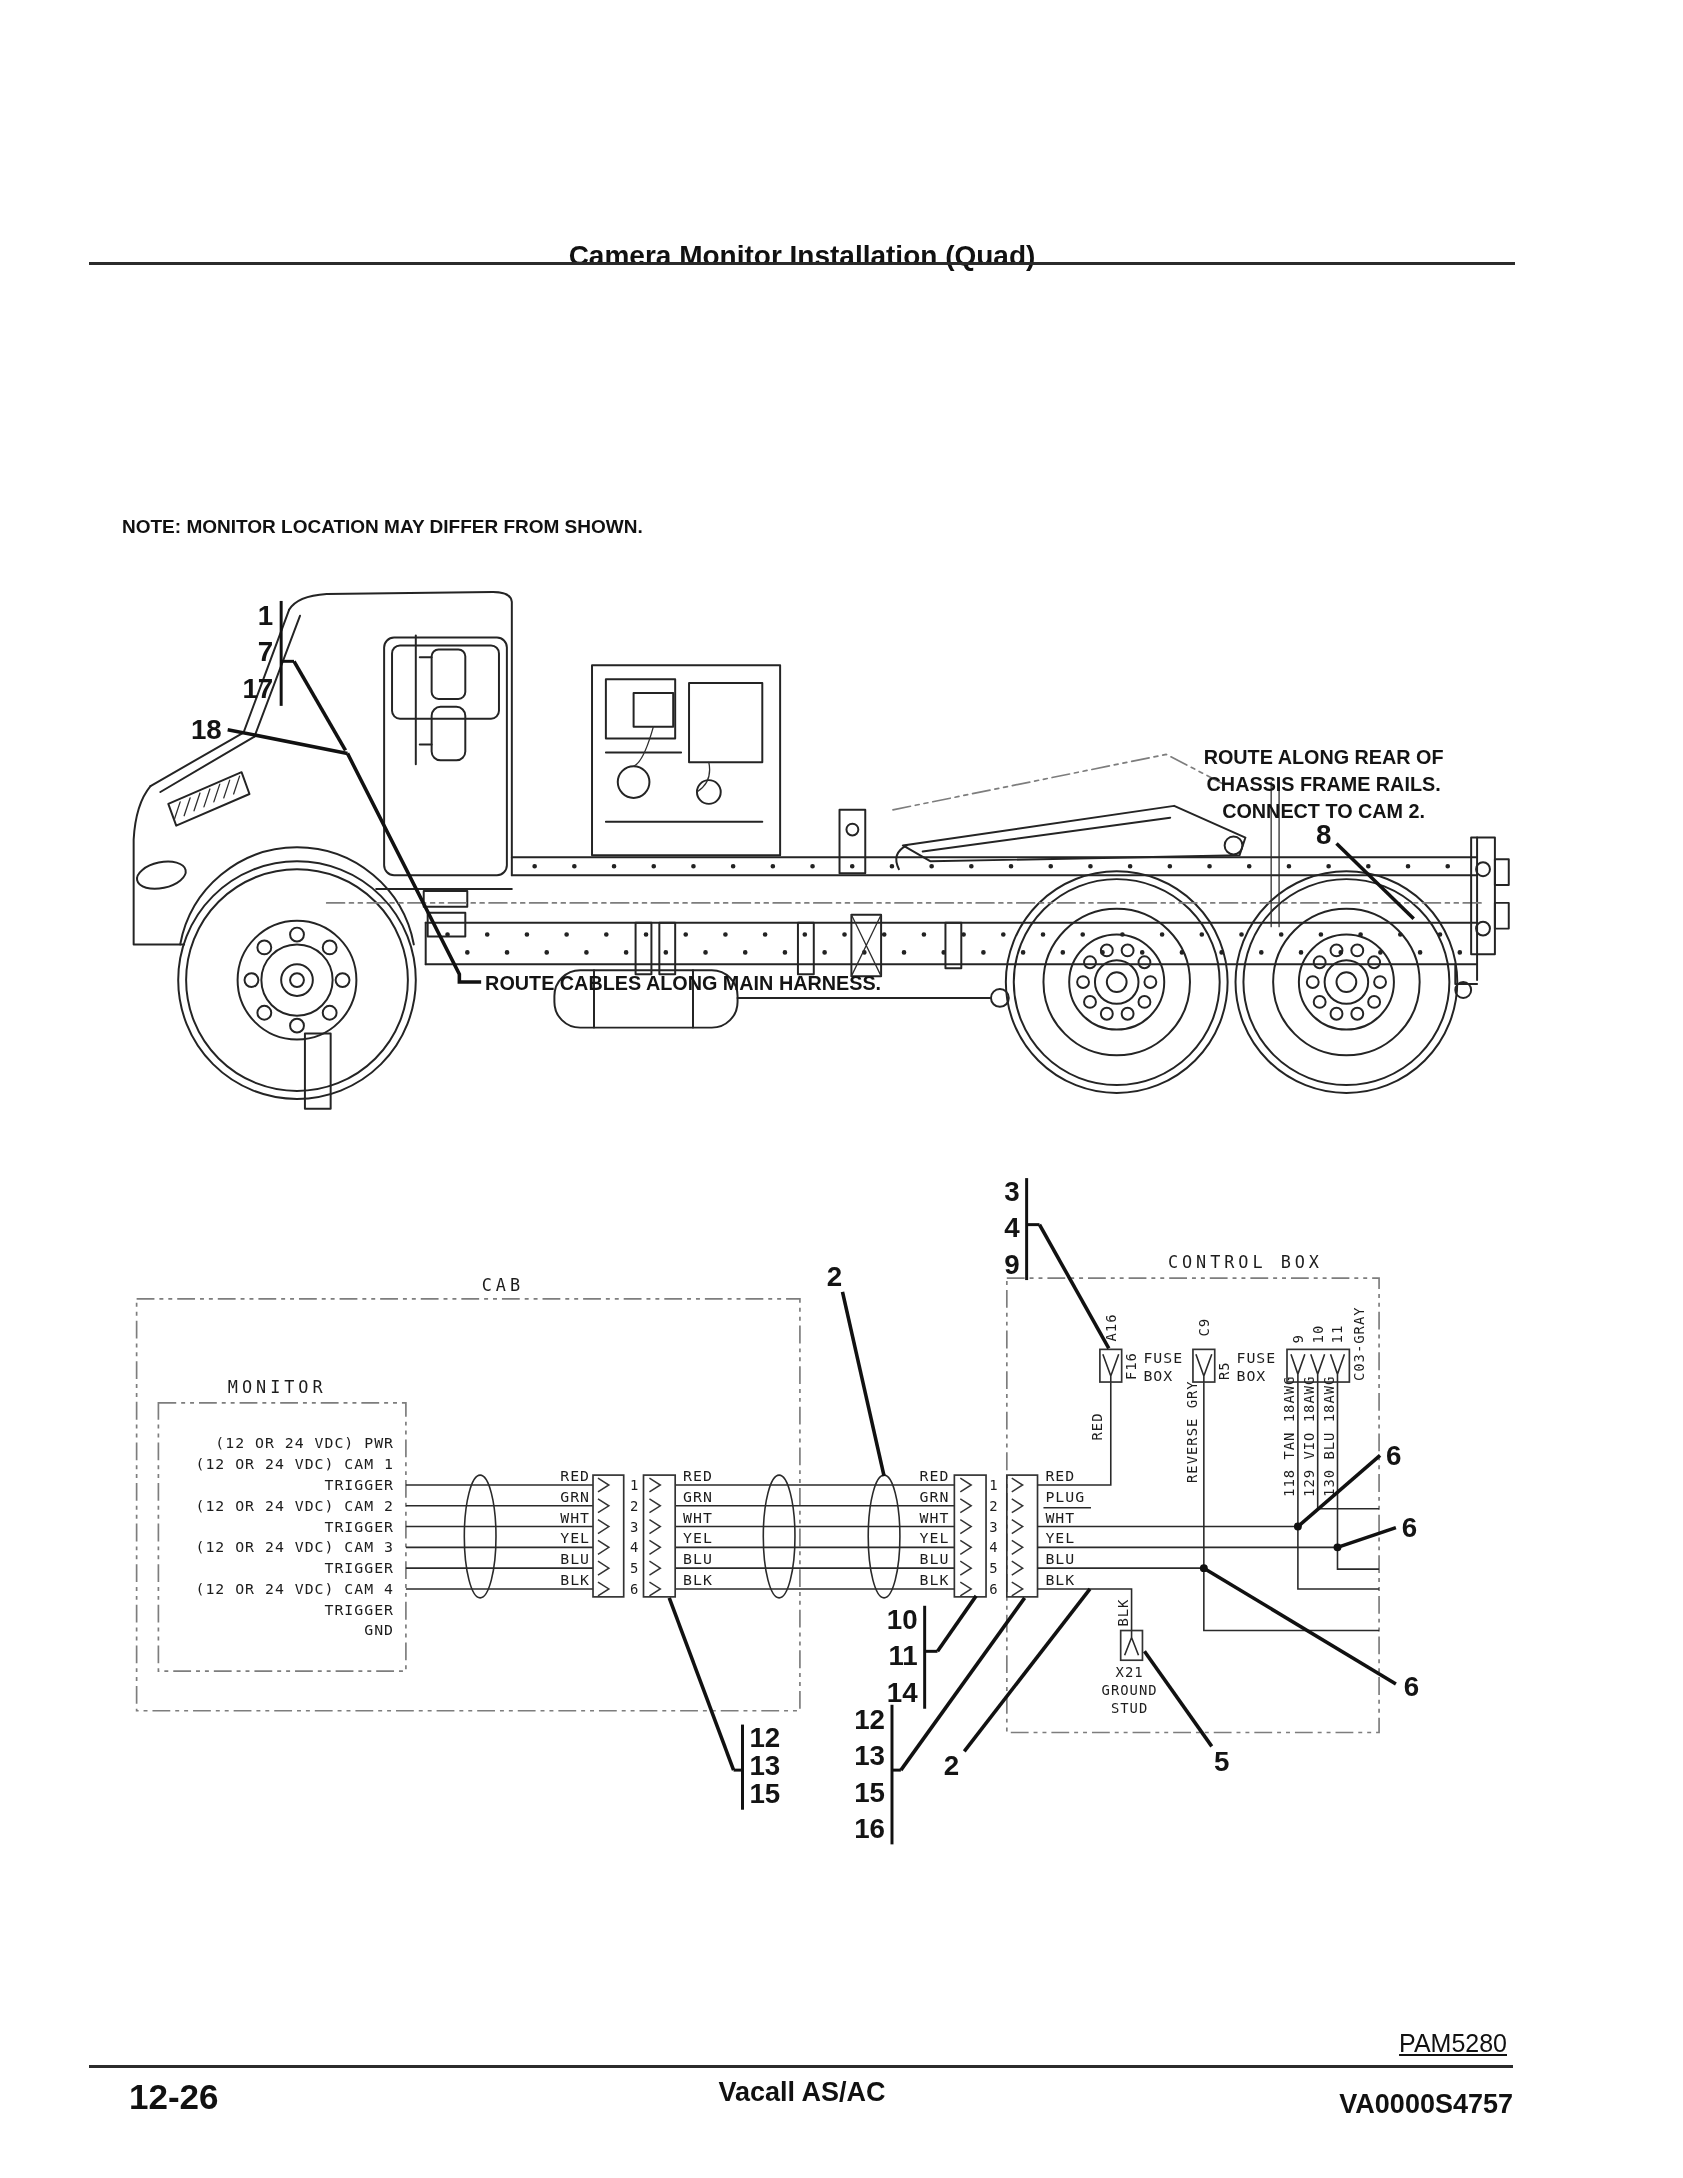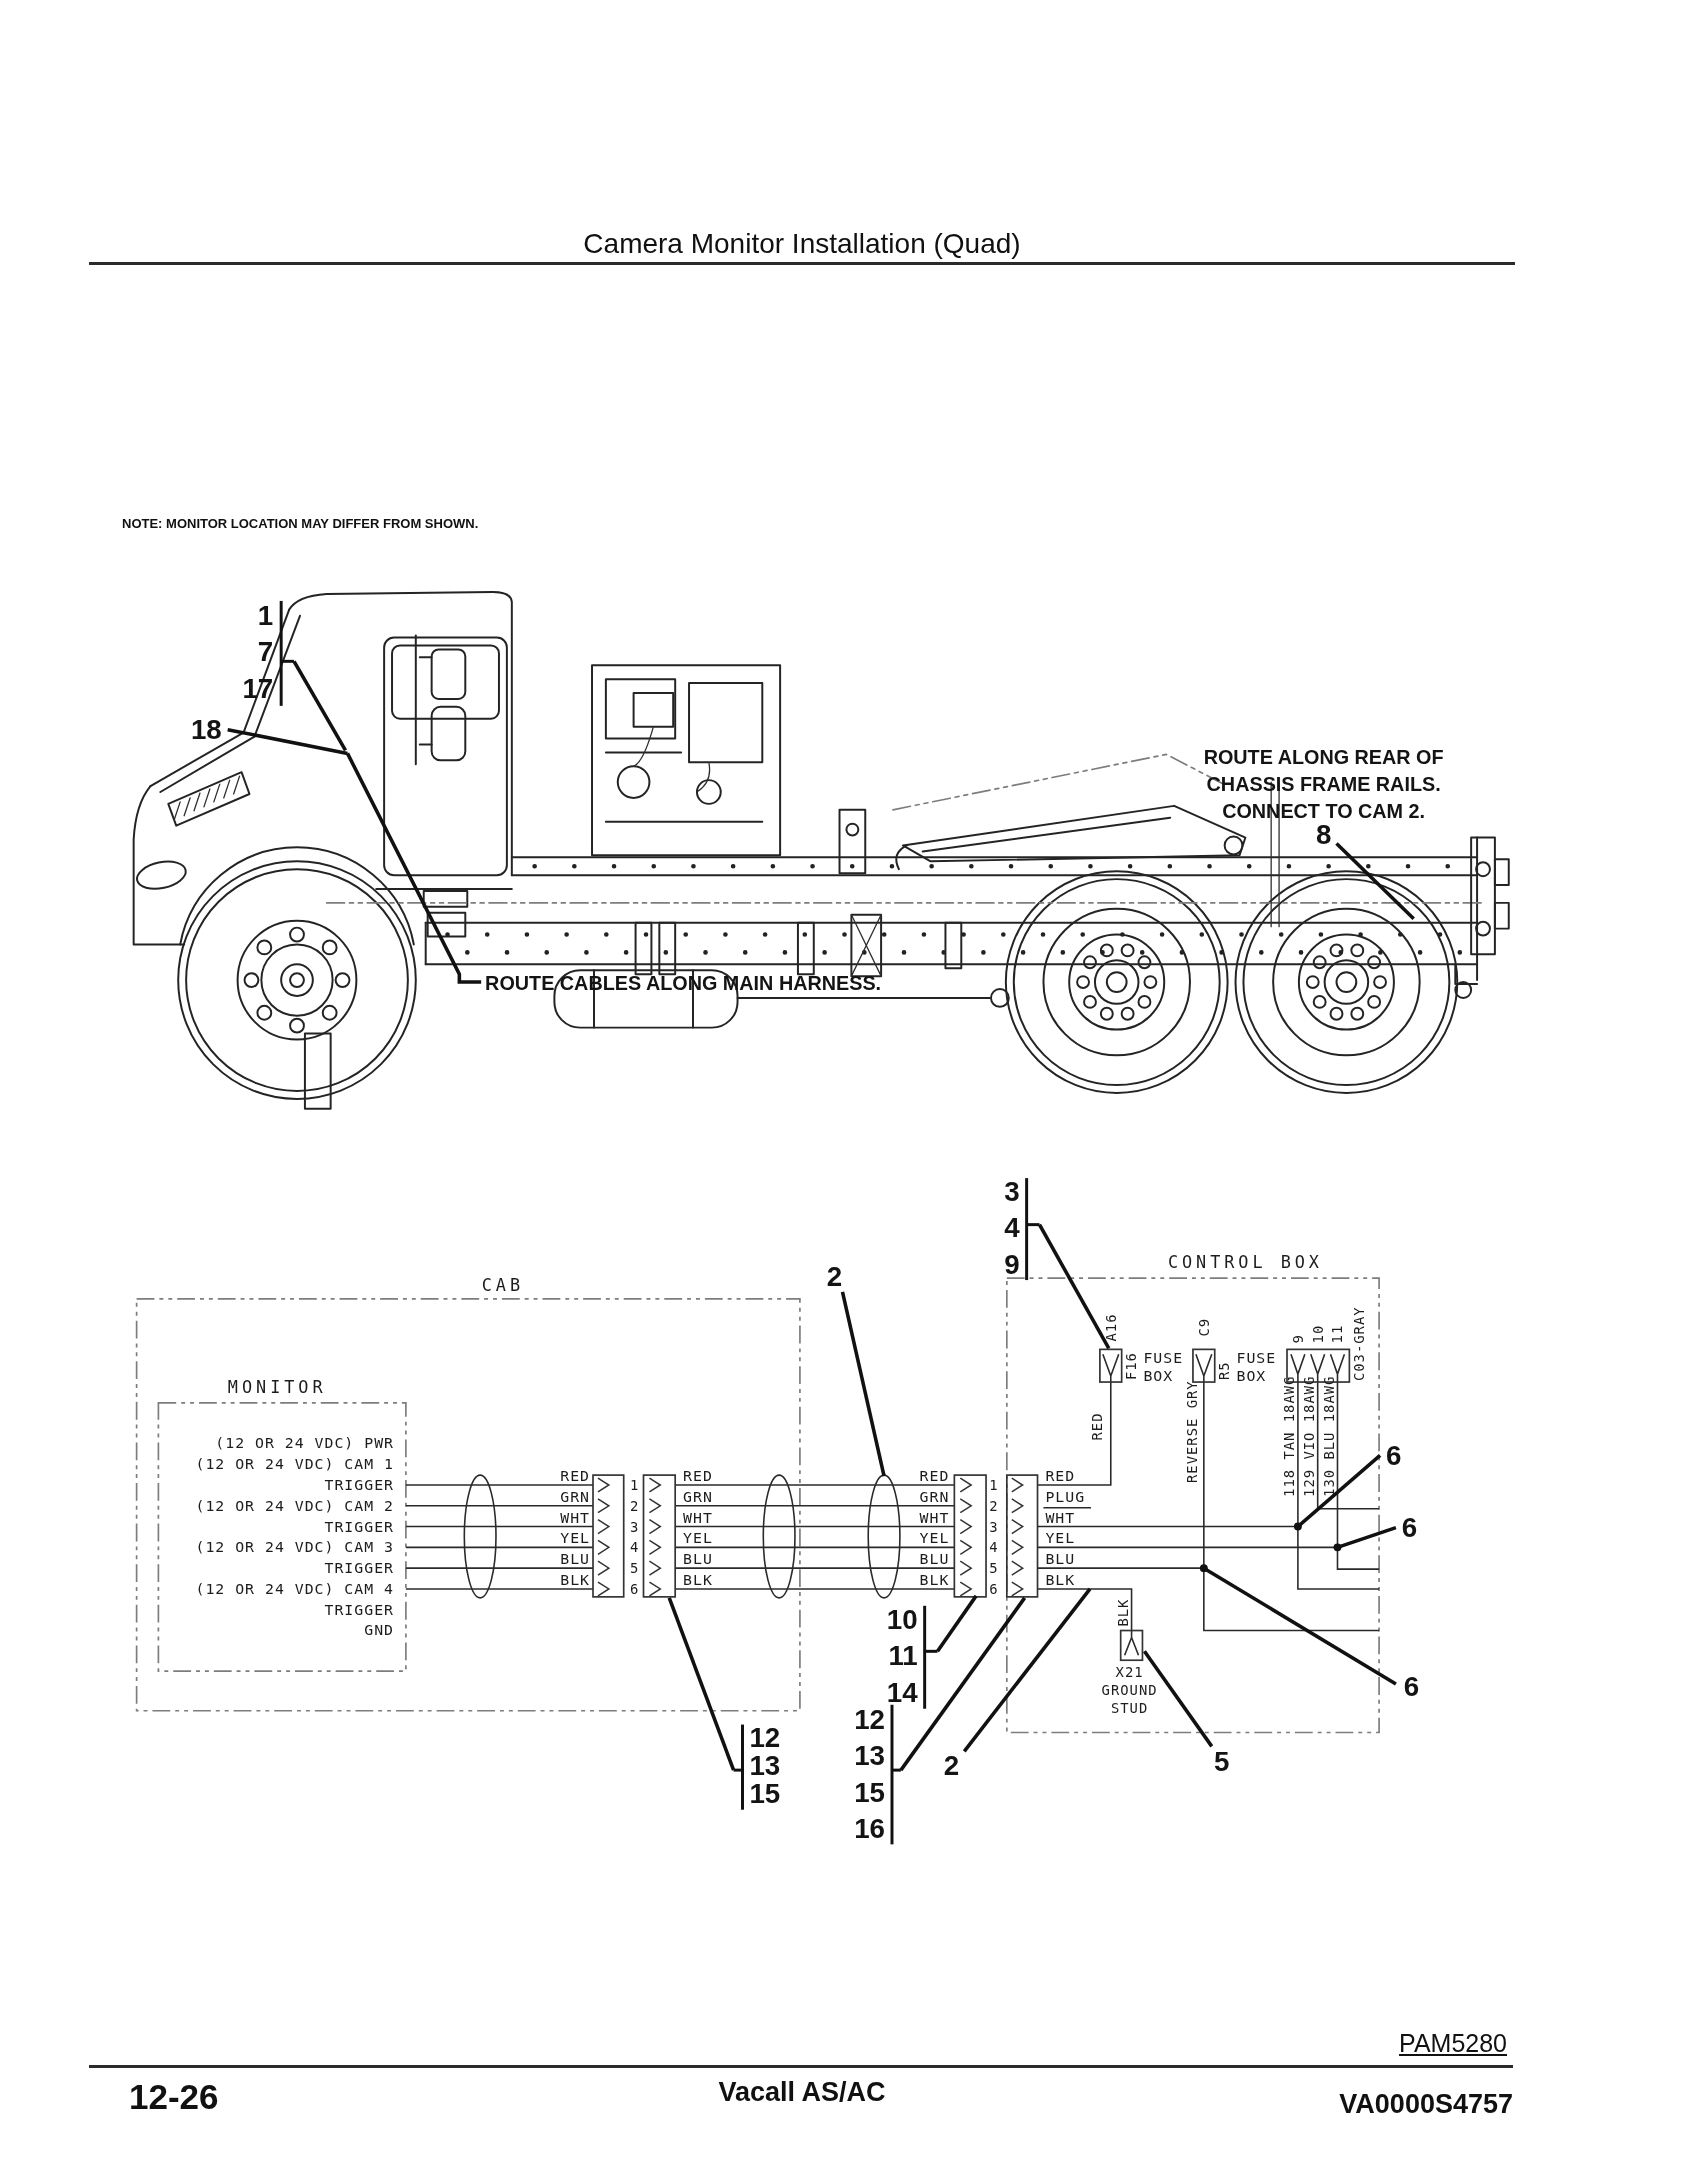--- a/index.html
+++ b/index.html
@@ -4,23 +4,23 @@
 <style>
   html,body{margin:0;padding:0;background:#fff;}
   #page{position:relative;width:1683px;height:2178px;background:#ffffff;overflow:hidden;
         font-family:"Liberation Sans",sans-serif;color:#111;}
   .abs{position:absolute;}
   
   #banner{left:97px;top:76px;width:812px;height:128px;background:#c9c9c9;display:flex;align-items:center;}
   #iconbox{position:absolute;left:12px;top:7px;width:95px;height:113px;background:#fff;border:3px solid #111;box-sizing:border-box;}
   #banner .blabel{margin-left:149px;font-size:40px;font-weight:bold;letter-spacing:0.5px;}
   
-  #title{left:89px;top:228px;width:1426px;text-align:center;font-size:28px;font-weight:normal;}
+  #title{left:89px;top:240px;width:1426px;text-align:center;font-size:28px;font-weight:bold;}
   #title-rule{left:89px;top:262px;width:1426px;height:3px;background:#2b2b2b;}
-  #note{left:122px;top:516px;font-size:13px;font-weight:bold;}
+  #note{left:122px;top:516px;font-size:19px;font-weight:bold;}
   
   #footer-rule{left:89px;top:2065px;width:1424px;height:3px;background:#2b2b2b;}
   #footer-left{left:99px;top:2077px;font-size:35px;font-weight:bold;margin-left:30px;}
   #footer-center{left:89px;top:2077px;width:1426px;text-align:center;font-size:27px;font-weight:bold;}
   #footer-right{right:170px;top:2077px;font-size:27px;font-weight:bold;margin-top:12px;}
   #pam{right:176px;top:2029px;font-size:25px;text-decoration:underline;}
   
   svg text{fill:#1d1d1d;}
   .mono{font-family:"DejaVu Sans Mono",monospace;font-size:15px;letter-spacing:1px;}
   .mono14{font-family:"DejaVu Sans Mono",monospace;font-size:14px;letter-spacing:1px;}

